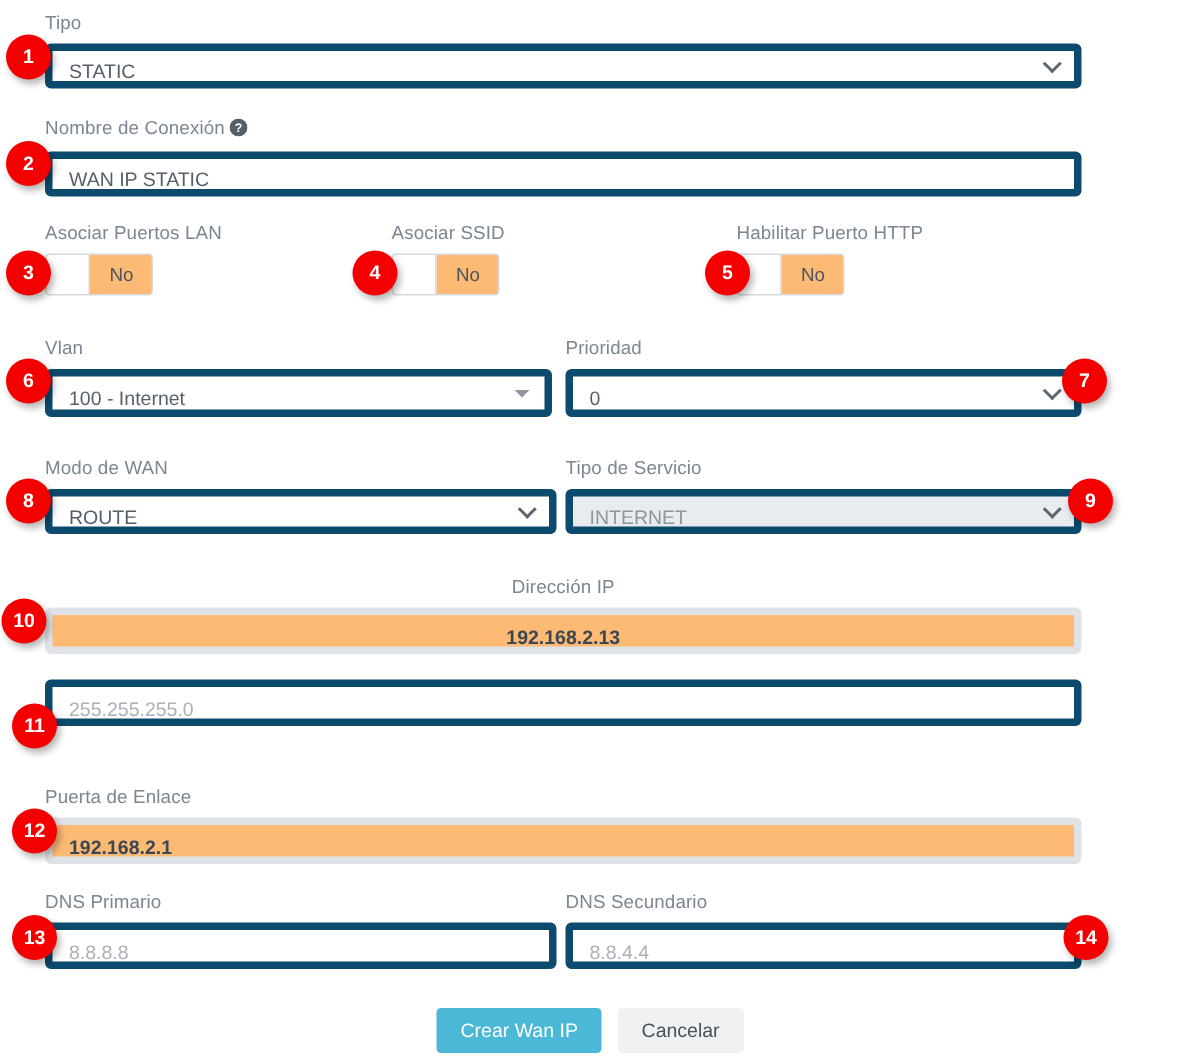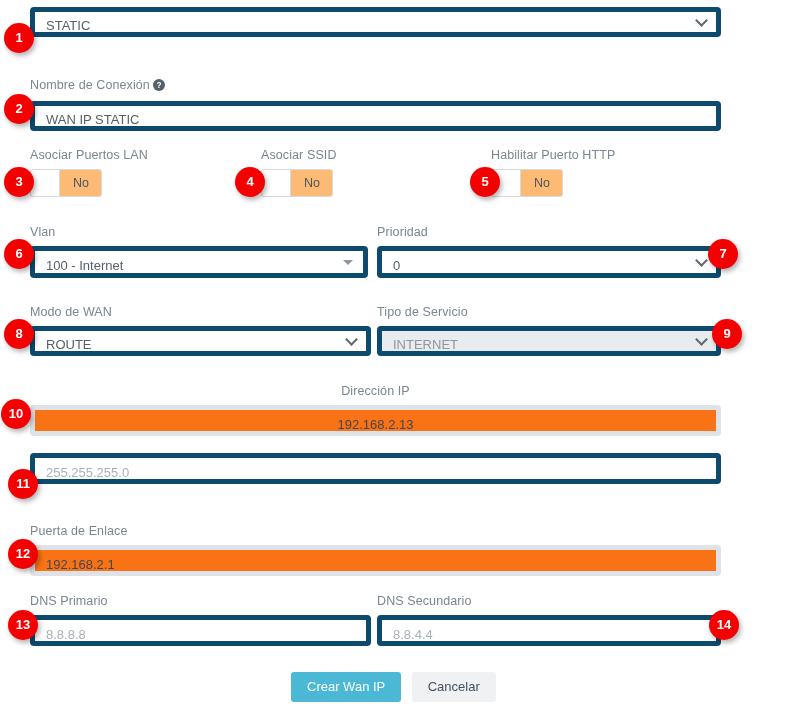--- a/index.html
+++ b/index.html
@@ -44,23 +44,24 @@
     color: #55606b;
     line-height: 28px;
     padding: 0 30px 0 11px;
     width: 100%;
     position: relative;
     overflow: hidden;
     white-space: nowrap;
   }
   .ctrl.placeholder { color: #a9b1b9; }
   .ctrl.autofill {
-    background: #f97316;
+    background: #fdba74;
     border-color: #dfe3e8;
     color: #3c4753;
+    font-weight: bold;
   }
   .ctrl.disabled {
     background: #e9ecef;
     color: #8d959d;
   }
   .ctrl.plain { padding-right: 11px; }
 
   
   .caret-chev {
     position: absolute;
@@ -142,20 +143,21 @@
     z-index: 40;
     font-family: "Liberation Sans", sans-serif;
   }
 </style>
 </head>
 <body>
 
 <div class="page">
 
   <div class="field" style="left:30px; top:7px; width:691px;">
+    <span class="lbl">Tipo</span>
     <div class="ctrl">
       <span>STATIC</span>
       <span class="caret-chev"></span>
     </div>
   </div>
 
   <div class="field" style="left:30px; top:77px; width:691px;">
     <span class="lbl"><span>Nombre de Conexión</span><span class="help">
         <svg width="12" height="12" viewBox="0 0 16 16" aria-hidden="true">
           <circle cx="8" cy="8" r="8" fill="#55606b"></circle>

